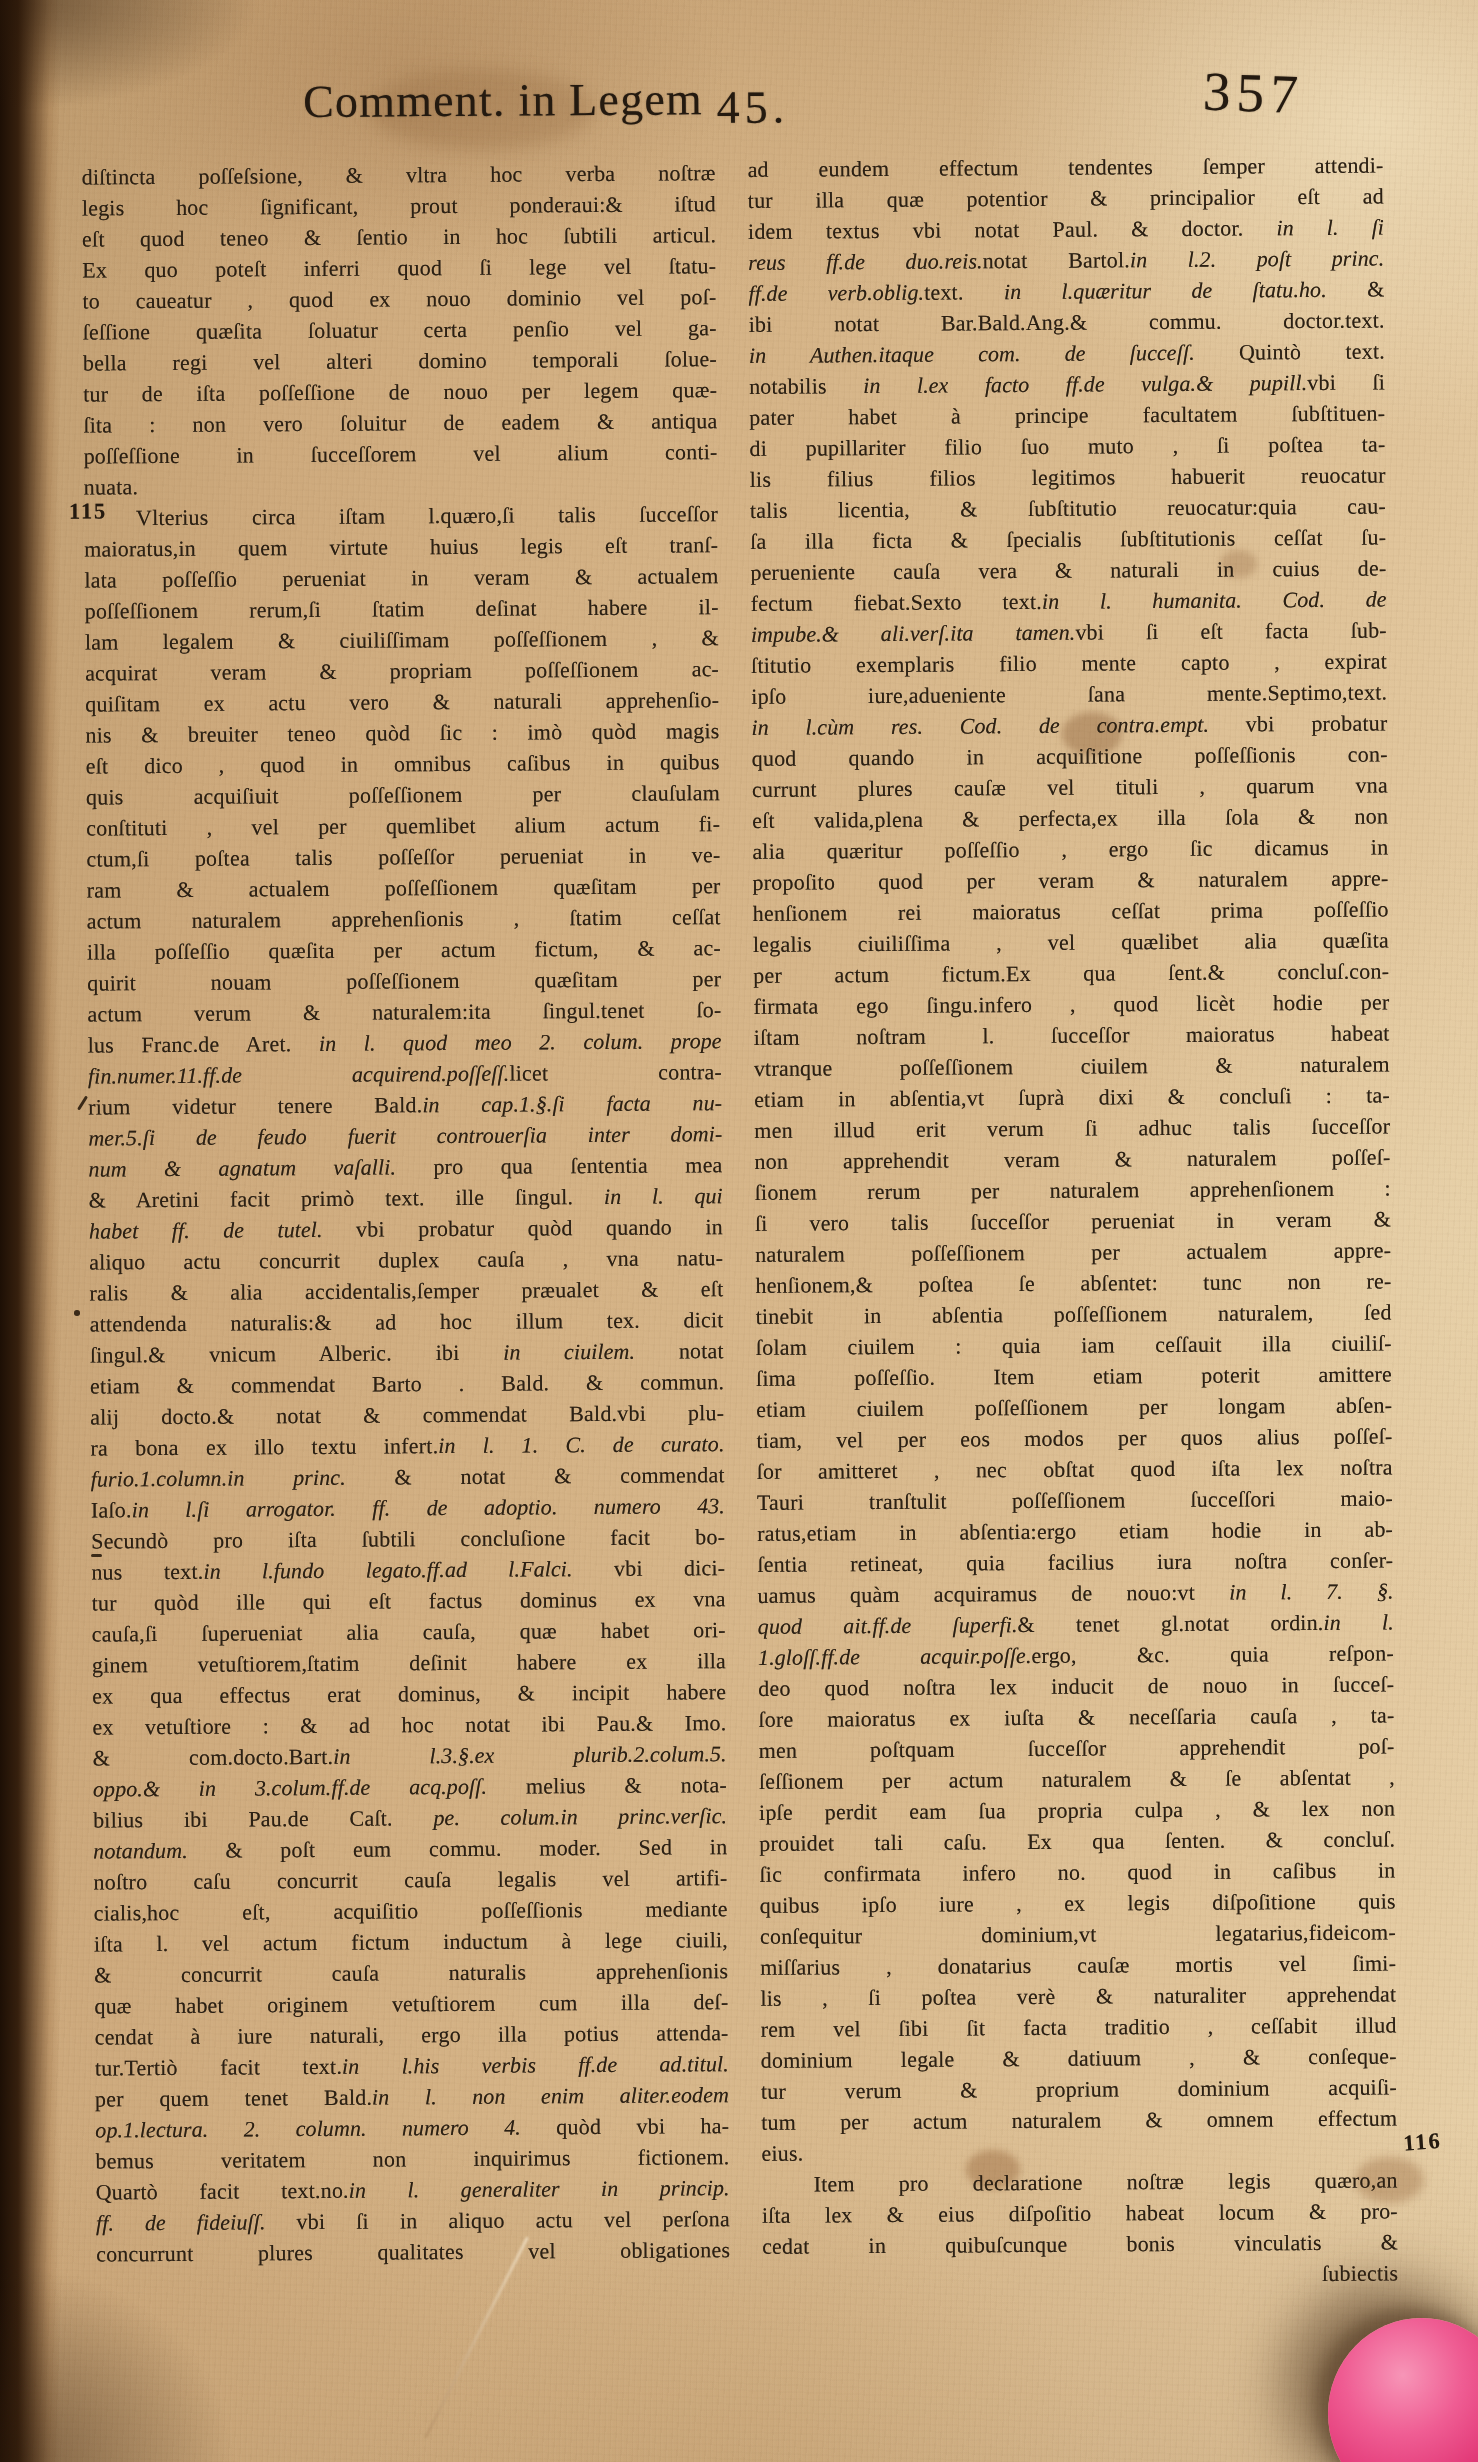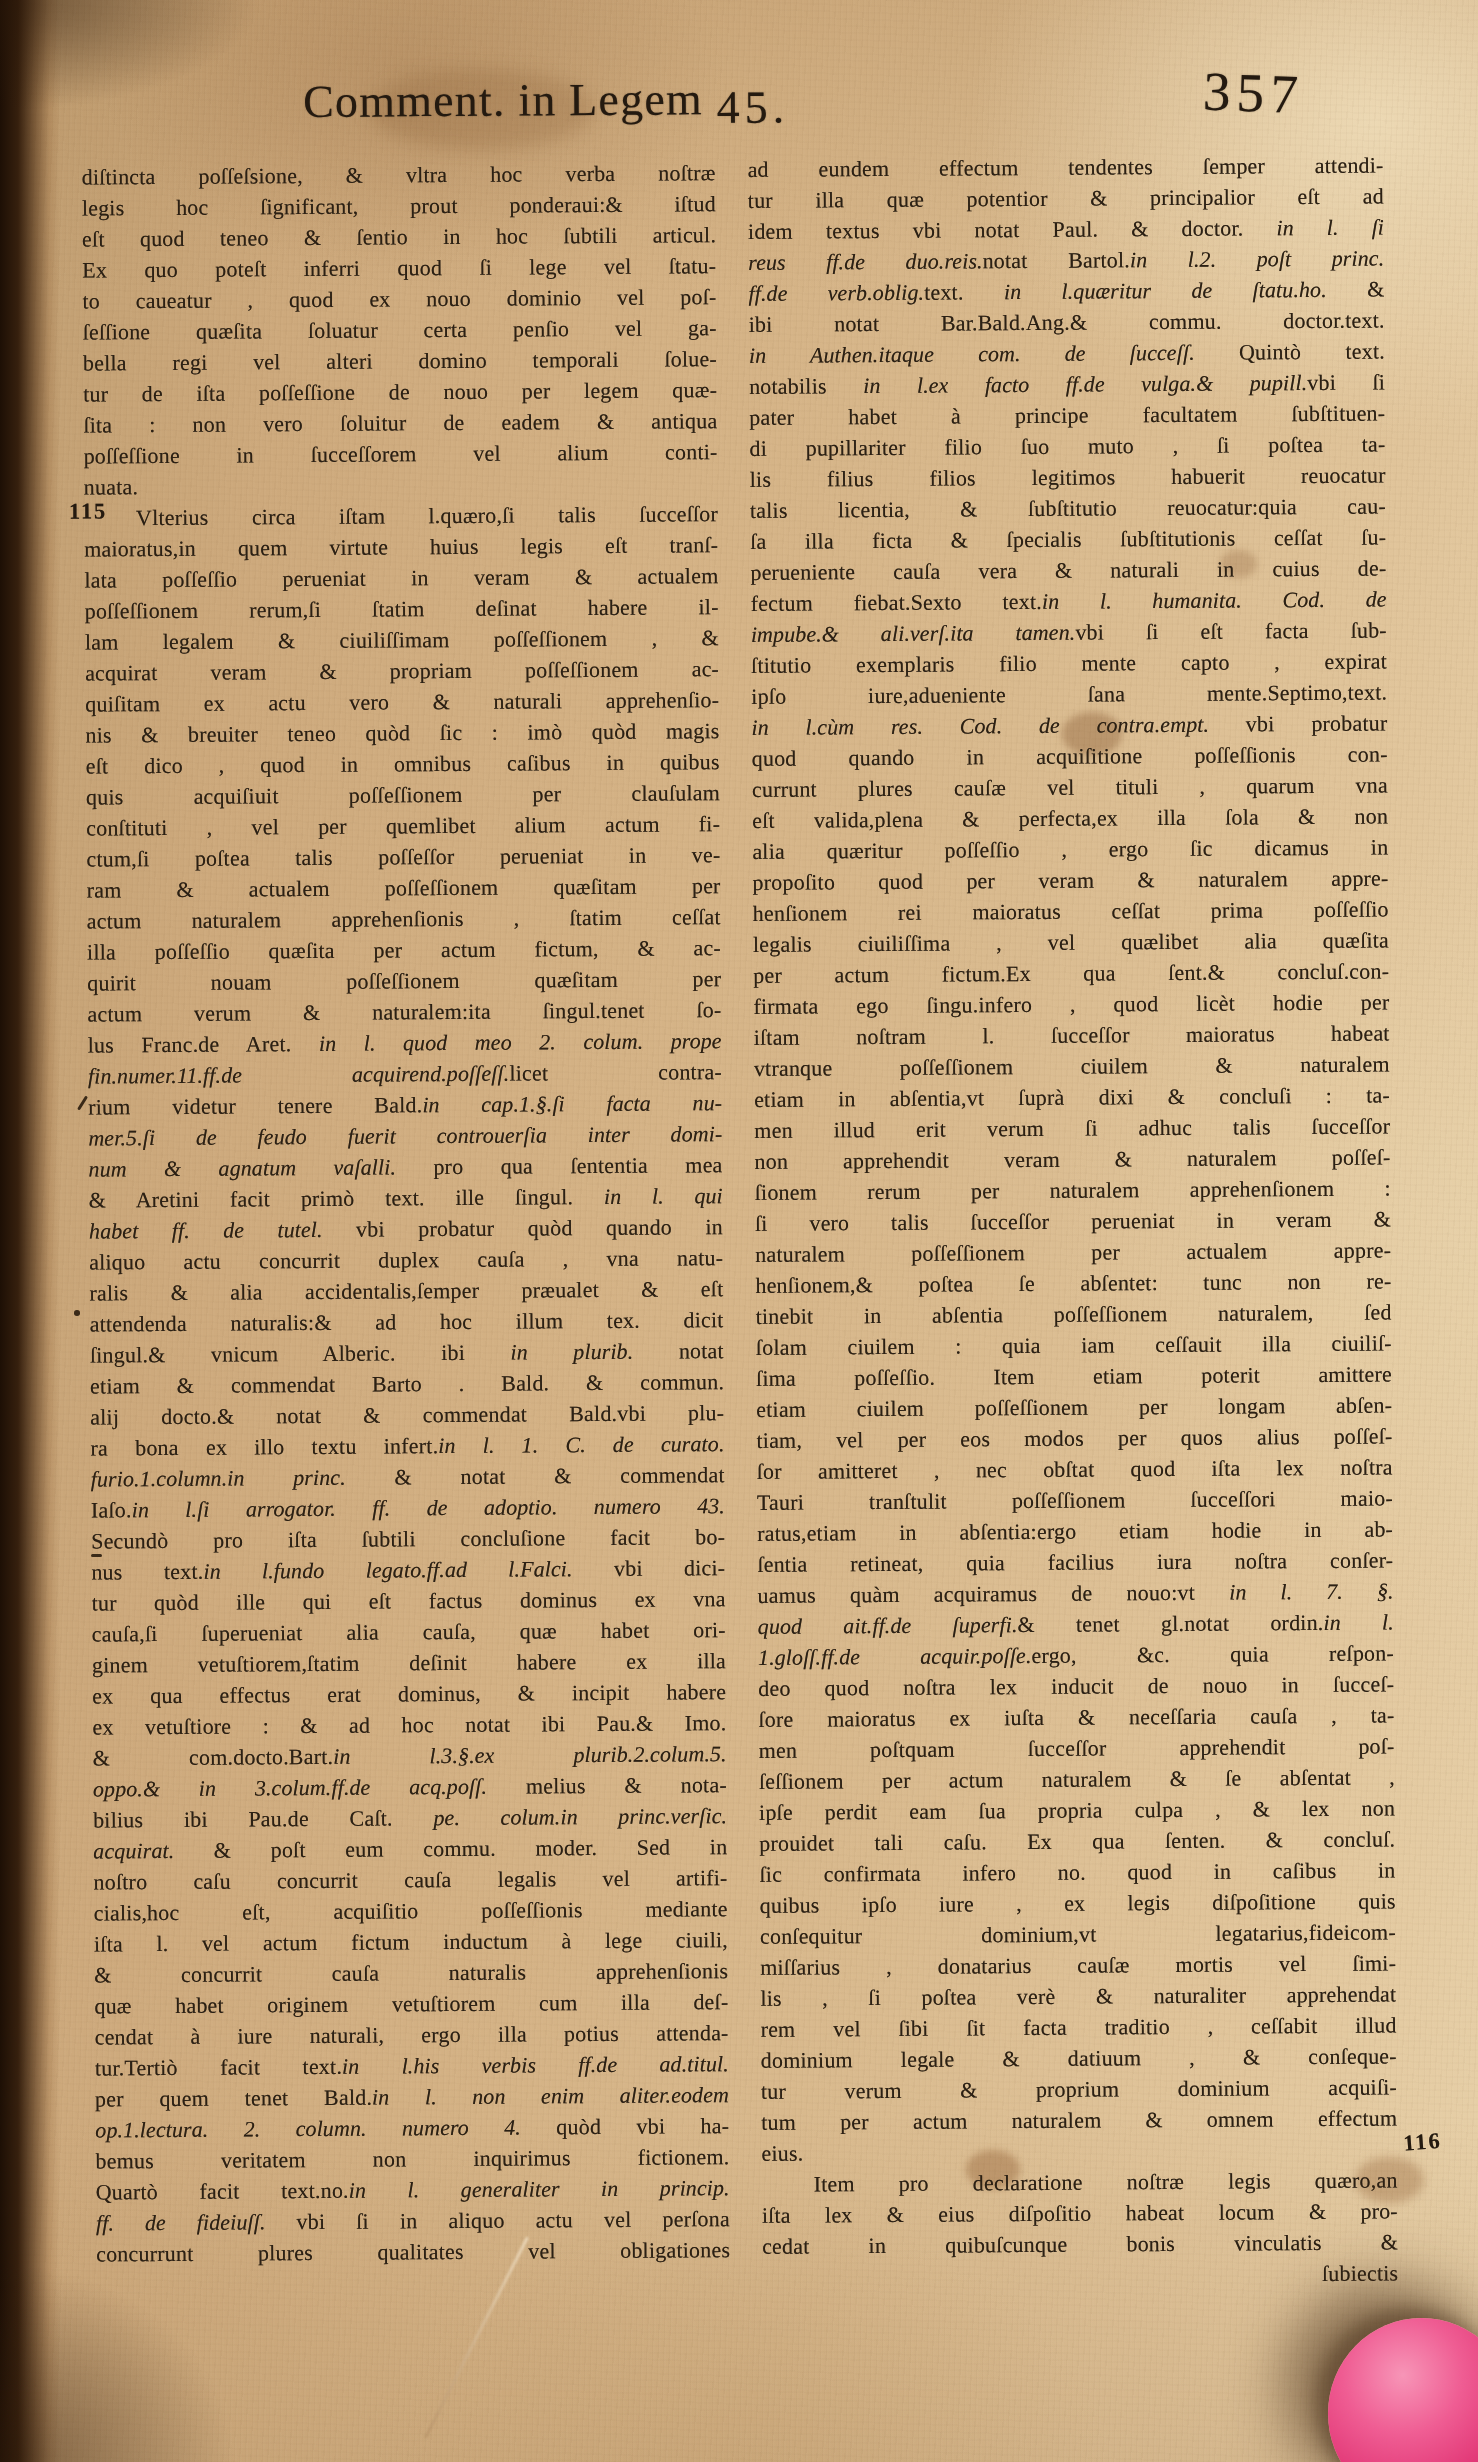--- a/index.html
+++ b/index.html
@@ -125,37 +125,37 @@
         <div class="line">lus Franc.de Aret. <i>in l. quod meo 2. colum. prope</i></div>
         <div class="line"><i>fin.numer.11.ff.de acquirend.poſſeſſ.</i>licet contra-</div>
         <div class="line">rium videtur tenere Bald.<i>in cap.1.§.ſi facta nu-</i></div>
         <div class="line"><i>mer.5.ſi de feudo fuerit controuerſia inter domi-</i></div>
         <div class="line"><i>num &amp; agnatum vaſalli.</i> pro qua ſententia mea</div>
         <div class="line">&amp; Aretini facit primò text. ille ſingul. <i>in l. qui</i></div>
         <div class="line"><i>habet ff. de tutel.</i> vbi probatur quòd quando in</div>
         <div class="line">aliquo actu concurrit duplex cauſa , vna natu-</div>
         <div class="line">ralis &amp; alia accidentalis,ſemper præualet &amp; eſt</div>
         <div class="line">attendenda naturalis:&amp; ad hoc illum tex. dicit</div>
-        <div class="line">ſingul.&amp; vnicum Alberic. ibi <i>in plurib.</i> notat</div>
+        <div class="line">ſingul.&amp; vnicum Alberic. ibi <i>in ciuilem.</i> notat</div>
         <div class="line">etiam &amp; commendat Barto . Bald. &amp; commun.</div>
         <div class="line">alij docto.&amp; notat &amp; commendat Bald.vbi plu-</div>
         <div class="line">ra bona ex illo textu infert.<i>in l. 1. C. de curato.</i></div>
         <div class="line"><i>furio.1.column.in princ.</i> &amp; notat &amp; commendat</div>
         <div class="line">Iaſo.<i>in l.ſi arrogator. ff. de adoptio. numero 43.</i></div>
         <div class="line">Secundò pro iſta ſubtili concluſione facit bo-</div>
         <div class="line">nus text.<i>in l.fundo legato.ff.ad l.Falci.</i> vbi dici-</div>
         <div class="line">tur quòd ille qui eſt factus dominus ex vna</div>
         <div class="line">cauſa,ſi ſuperueniat alia cauſa, quæ habet ori-</div>
         <div class="line">ginem vetuſtiorem,ſtatim deſinit habere ex illa</div>
         <div class="line">ex qua effectus erat dominus, &amp; incipit habere</div>
         <div class="line">ex vetuſtiore : &amp; ad hoc notat ibi Pau.&amp; Imo.</div>
         <div class="line">&amp; com.docto.Bart.<i>in l.3.§.ex plurib.2.colum.5.</i></div>
         <div class="line"><i>oppo.&amp; in 3.colum.ff.de acq.poſſ.</i> melius &amp; nota-</div>
         <div class="line">bilius ibi Pau.de Caſt. <i>pe. colum.in princ.verſic.</i></div>
-        <div class="line"><i>acquirat.</i> &amp; poſt eum commu. moder.  Sed in</div>
+        <div class="line"><i>notandum.</i> &amp; poſt eum commu. moder.  Sed in</div>
         <div class="line">noſtro caſu concurrit cauſa legalis vel artifi-</div>
         <div class="line">cialis,hoc eſt, acquiſitio poſſeſſionis mediante</div>
         <div class="line">iſta l. vel actum fictum inductum à lege ciuili,</div>
         <div class="line">&amp; concurrit cauſa naturalis apprehenſionis</div>
         <div class="line">quæ habet originem vetuſtiorem cum illa deſ-</div>
         <div class="line">cendat à iure naturali, ergo illa potius attenda-</div>
         <div class="line">tur.Tertiò facit text.<i>in l.his verbis ff.de ad.titul.</i></div>
         <div class="line">per quem tenet Bald.<i>in l. non enim aliter.eodem</i></div>
         <div class="line"><i>op.1.lectura. 2. column. numero 4.</i> quòd vbi ha-</div>
         <div class="line">bemus veritatem non inquirimus fictionem.</div>

